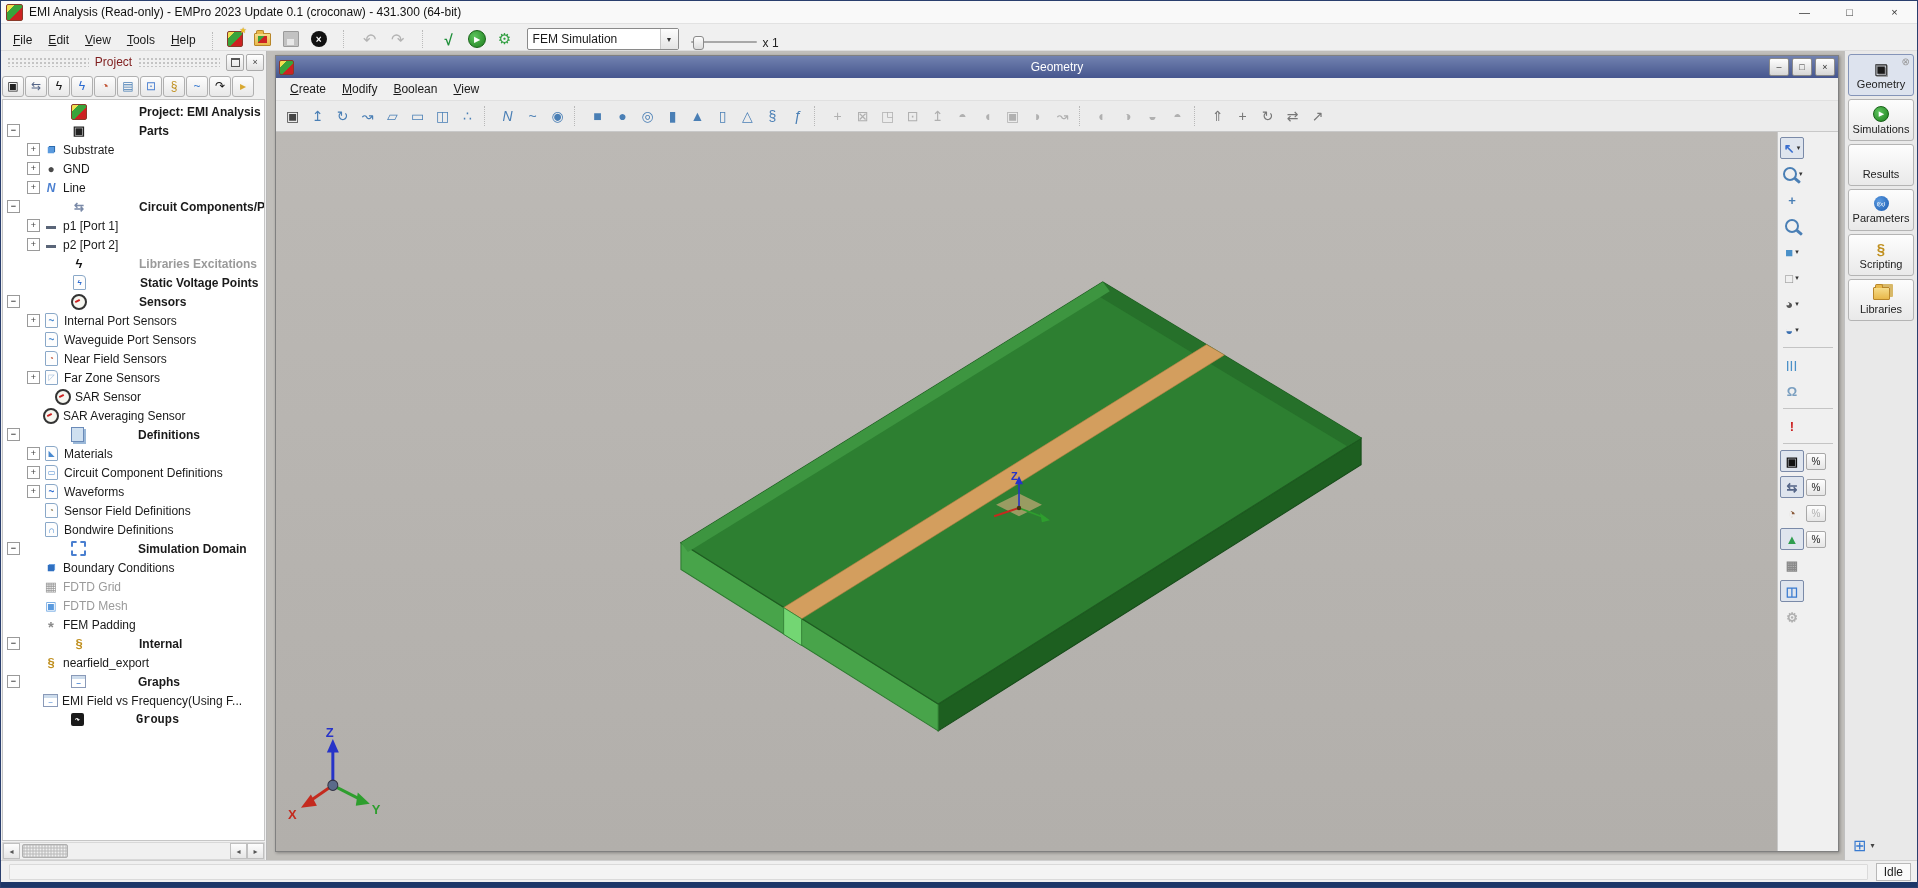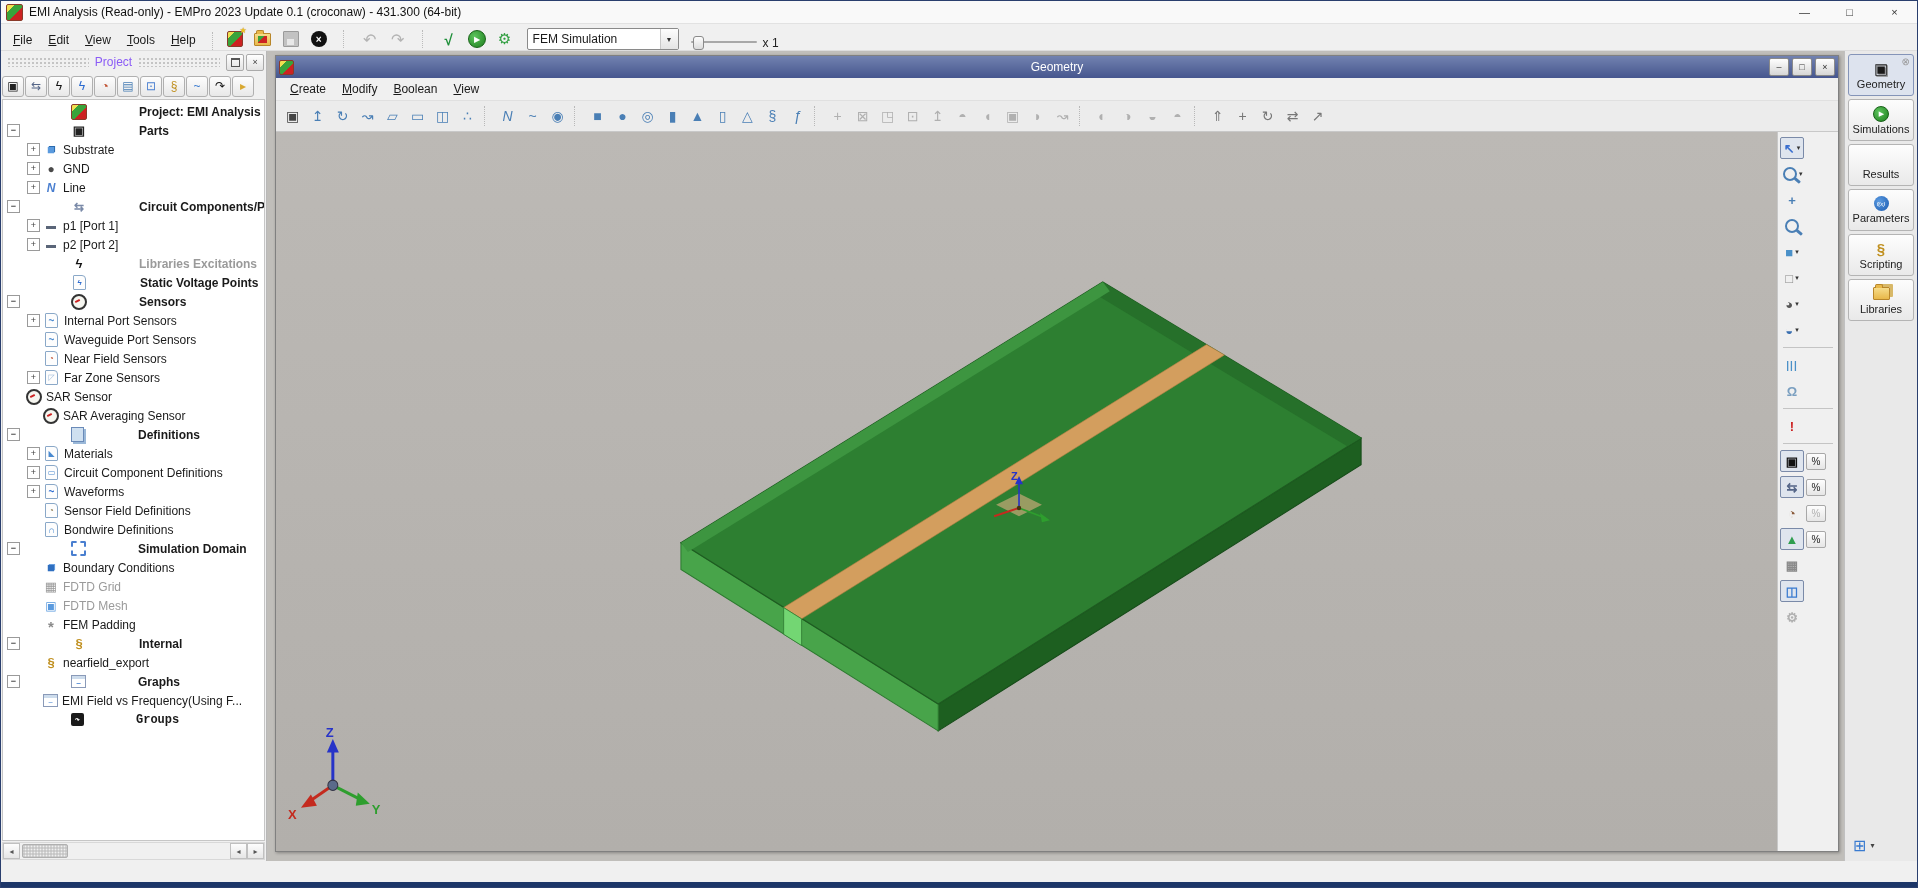--- a/index.html
+++ b/index.html
@@ -46,21 +46,21 @@
   .slider{margin-left:12px;width:66px;height:16px;position:relative;}
   .slider-track{position:absolute;left:0;right:0;top:7px;height:2px;background:#a8a8a8;border-radius:1px;}
   .slider-handle{position:absolute;left:2px;top:2px;width:9px;height:12px;background:linear-gradient(#fdfdfd,#dcdcdc);border:1px solid #8a8a8a;border-radius:3px;}
   #speed-label{margin-left:6px;color:#222;}
   
   #main{position:absolute;top:50px;bottom:26px;left:0;right:0;}
   
   #project-panel{position:absolute;left:0;top:0;bottom:0;width:265px;background:#f0f0f0;border-right:1px solid #b8b8b8;display:flex;flex-direction:column;}
   #project-header{height:20px;display:flex;align-items:center;padding:1px 2px;}
   .dots{flex:1;height:10px;margin:0 4px;background-image:radial-gradient(#c4c4c4 1px,transparent 1.2px);background-size:4px 4px;}
-  #project-title{padding:0 2px;color:#8b5cf6;}
+  #project-title{padding:0 2px;color:#7f1d1d;}
   .phbtn{width:16px;height:15px;border:1px solid #aaa;border-radius:2px;background:linear-gradient(#fff,#e2e2e2);display:flex;align-items:center;justify-content:center;font-size:9px;color:#444;margin-left:2px;}
   .phbtn .inbox{width:7px;height:6px;border:1px solid #555;border-top-width:2px;}
   #project-toolbar{height:24px;display:flex;align-items:center;padding:1px 1px;gap:1px;overflow:hidden;}
   .pbtn{width:22px;height:21px;flex:none;border:1px solid #b0b0b0;border-radius:3px;background:linear-gradient(#fdfdfd,#e8e8e8);display:flex;align-items:center;justify-content:center;font-size:12px;padding:0;}
   #project-tree{flex:1;background:#fff;border:1px solid #c6c6c6;margin:0 1px;overflow:hidden;padding-top:2px;}
   .trow{height:19px;display:flex;align-items:center;white-space:nowrap;}
   .trow.bold{font-weight:bold;gap:48px;}
   .trow.gray{color:#9a9a9a;}
   .texp{width:13px;height:13px;flex:none;margin-right:3px;display:flex;align-items:center;justify-content:center;font-size:9px;color:#444;}
   .texp.box{border:1px solid #9a9a9a;background:#fff;width:11px;height:11px;line-height:9px;}
@@ -333,21 +333,21 @@
           <div class="trow" style="padding-left: 24px;">
             <span class="texp"></span>
             <span class="ti tpg ti-near-field-sensor"></span>
             <span class="tlabel">Near Field Sensors</span>
           </div>
           <div class="trow" style="padding-left: 24px;">
             <span class="texp box">+</span>
             <span class="ti tpg ti-far-zone-sensor"></span>
             <span class="tlabel">Far Zone Sensors</span>
           </div>
-          <div class="trow" style="padding-left: 7px;">
+          <div class="trow" style="padding-left: 36px;">
             <span class="texp"></span>
             <span class="ti ti-gauge"></span>
             <span class="tlabel">SAR Sensor</span>
           </div>
           <div class="trow" style="padding-left: 24px;">
             <span class="texp"></span>
             <span class="ti ti-gauge"></span>
             <span class="tlabel">SAR Averaging Sensor</span>
           </div>
           <div class="trow bold" style="padding-left: 4px;">
@@ -755,15 +755,19 @@
           </div>
         </div>
       <div id="layout-chooser">
         <span class="layout-ico">⊞</span>
         <span class="dd">▾</span>
       </div>
     </div>
 
   </div>
 
+  <div id="statusbar">
+    <div class="sfield"></div>
+    <span id="status-idle-box">Idle</span>
+  </div>
   <div id="bottom-strip"></div>
 
 </div>
 
 </body></html>

